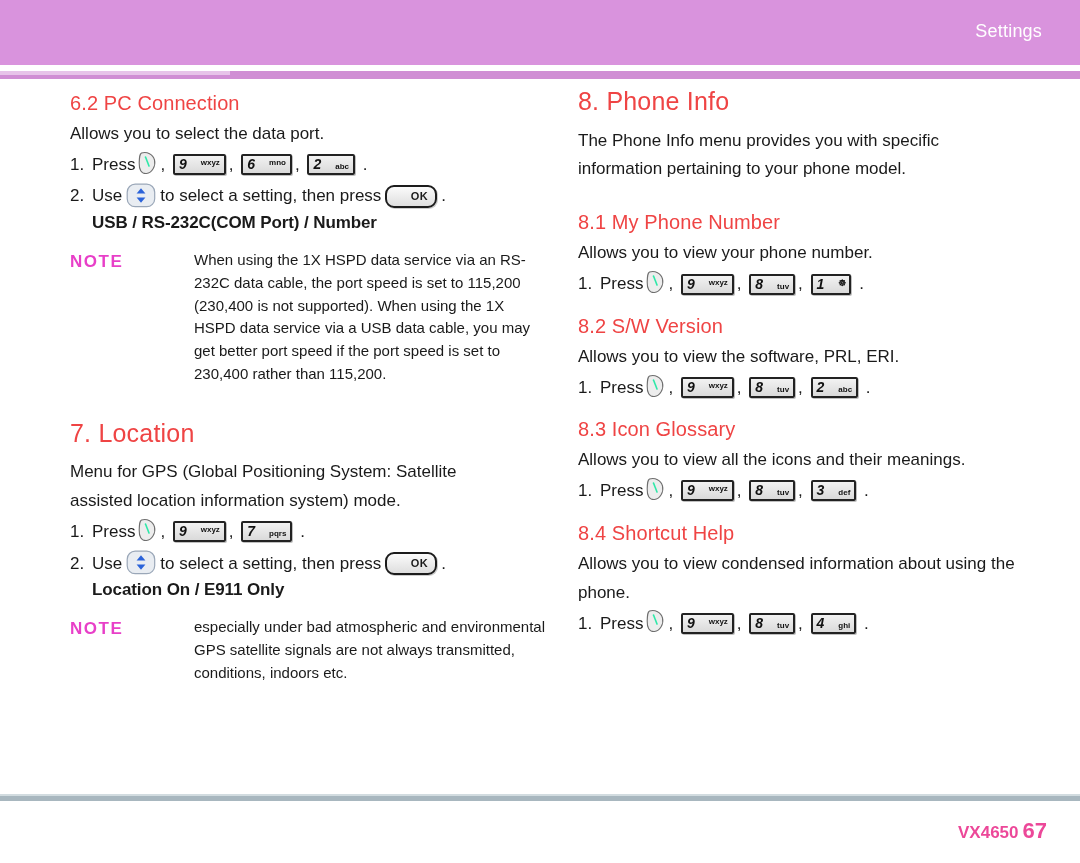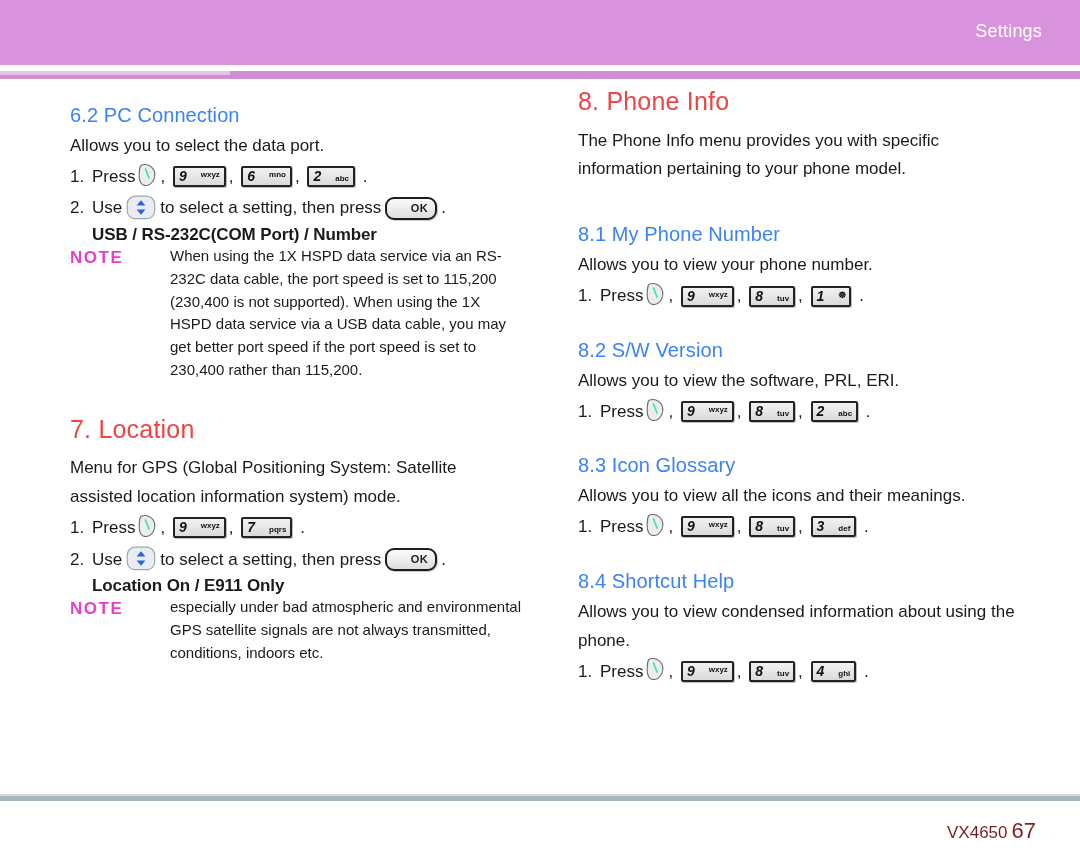--- a/index.html
+++ b/index.html
@@ -59,22 +59,22 @@
     font-size: 25px;
     font-weight: normal;
     color: #ef4444;
     margin: 0 0 14px 0;
     letter-spacing: 0.2px;
     line-height: 1.1;
   }
   h2.sec-minor {
     font-size: 20px;
     font-weight: normal;
-    color: #3b82f6;
-    margin: 16px 0 9px 0;
+    color: #ef4444;
+    margin: 4px 0 9px 0;
     letter-spacing: 0.1px;
     line-height: 1.1;
   }
 
   .body-text {
     font-size: 17px;
     line-height: 1.35;
     margin: 0 0 6px 0;
     color: #1a1a1a;
   }
@@ -166,20 +166,22 @@
     margin: 0 4px;
     vertical-align: middle;
     letter-spacing: 0.3px;
     box-shadow: 1px 1px 0 rgba(0,0,0,0.2);
     padding-left: 16px;
   }
 
   
   .note {
     display: flex;
+    margin-top: 16px;
+    gap: 24px;
   }
   .note-label {
     color: #e83fc8;
     font-weight: bold;
     font-size: 17px;
     letter-spacing: 1.5px;
     flex: none;
     width: 100px;
     line-height: 1.52;
   }
@@ -198,23 +200,24 @@
     background: #a8b7bf;
   }
   .footer-rule-top {
     position: absolute;
     left: 0; top: 794px;
     width: 1080px; height: 2px;
     background: #d2dce0;
   }
   .footer-text {
     position: absolute;
-    right: 44px; top: 818px;
+    right: 33px; top: 818px;
     font-size: 17px;
-    color: #7f1d1d;
+    color: #ec4899;
+    font-weight: bold;
   }
   .footer-text .pg {
     font-size: 22px;
     margin-left: 4px;
   }
 
   .spacer-lg { height: 34px; }
   .spacer-md { height: 20px; }
   .spacer-sm { height: 11px; }
 </style>

